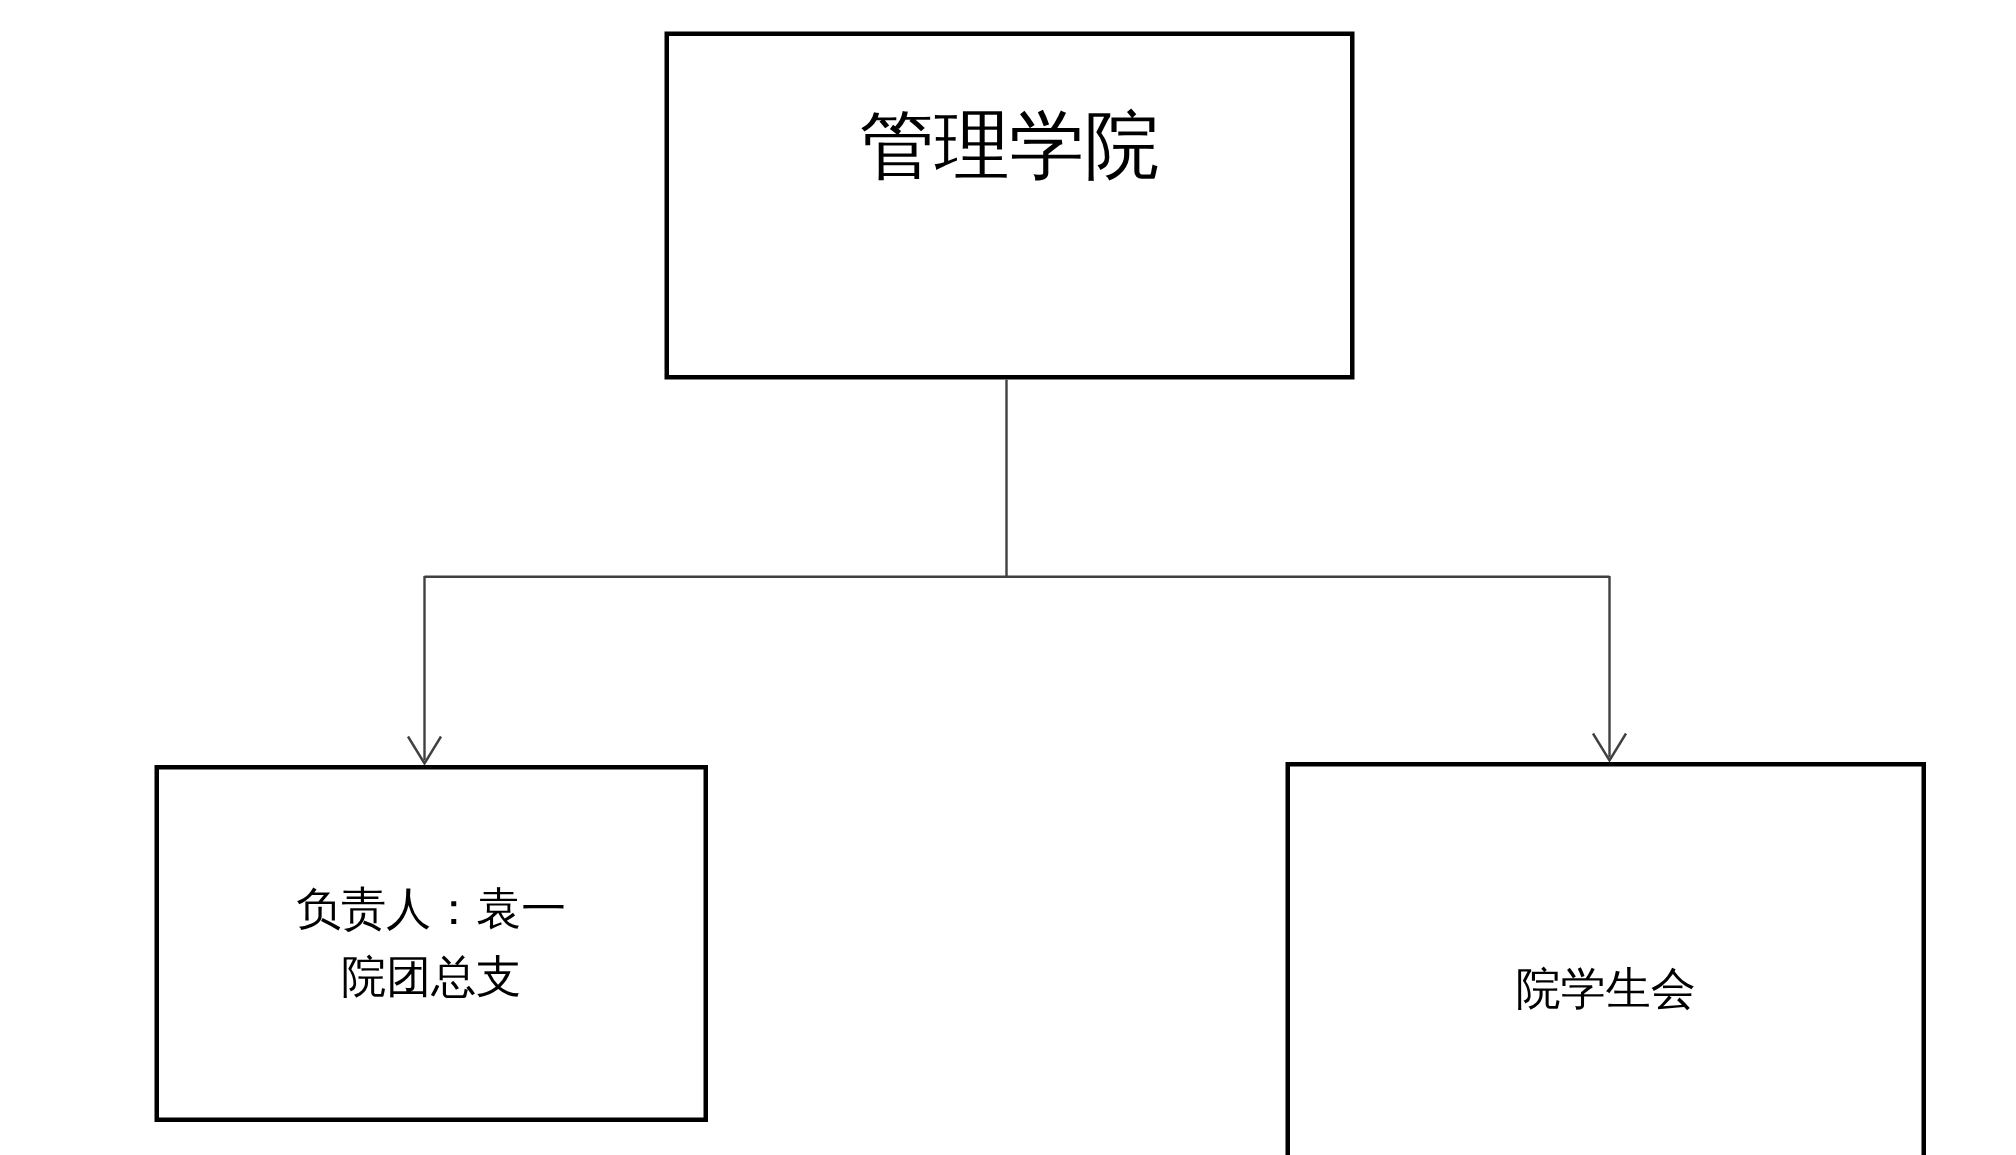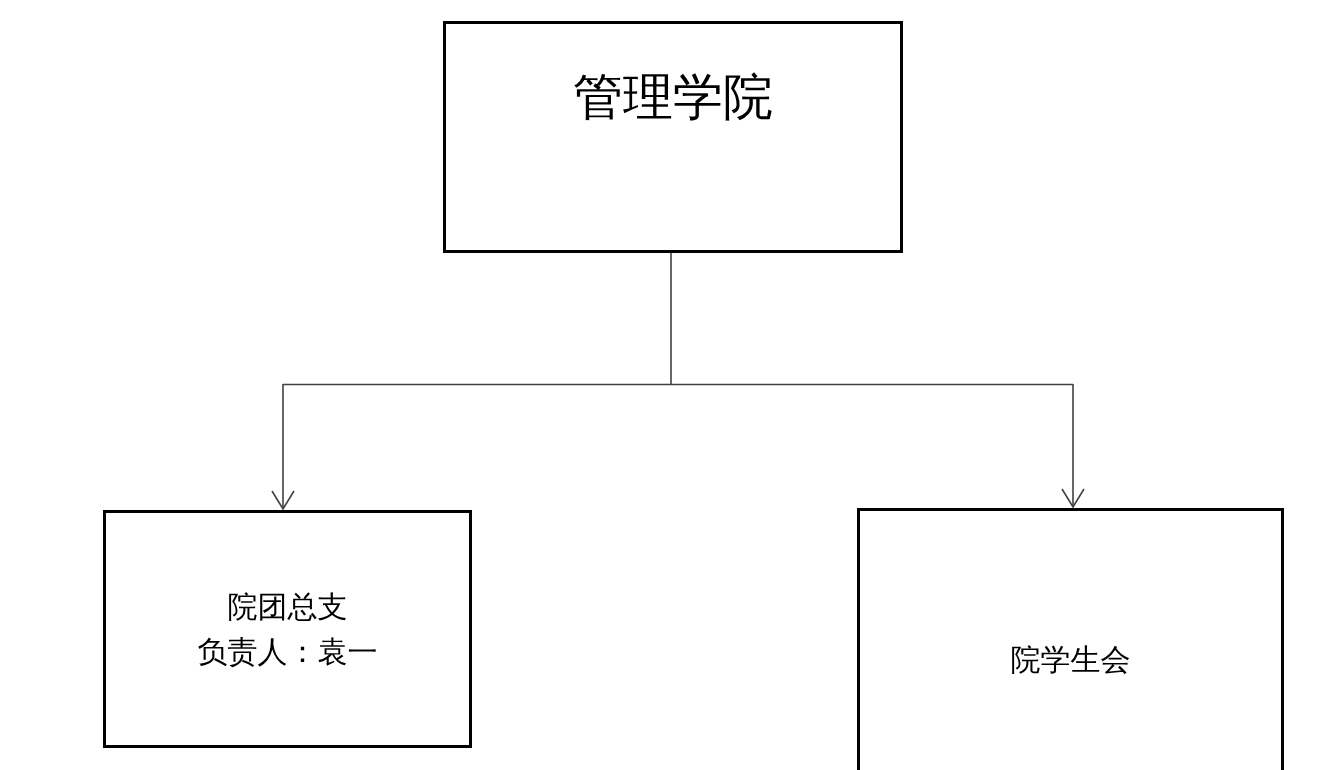--- a/index.html
+++ b/index.html
@@ -79,21 +79,21 @@
 
     <line x1="1073" y1="384" x2="1073" y2="505" stroke="#404040" stroke-width="1.6"></line>
     <polyline points="1062,489 1073,507 1084,489" fill="none" stroke="#404040" stroke-width="1.6"></polyline>
   </svg>
 
   <div class="org-box root">
     <div class="node-line">管理学院</div>
   </div>
 
   <div class="org-box child left-child">
+    <div class="node-line">负责人：袁一</div>
     <div class="node-line">院团总支</div>
-    <div class="node-line">负责人：袁一</div>
   </div>
 
   <div class="org-box child right-child">
     <div class="node-line">院学生会</div>
   </div>
 
 </div>
 
 </body></html>

